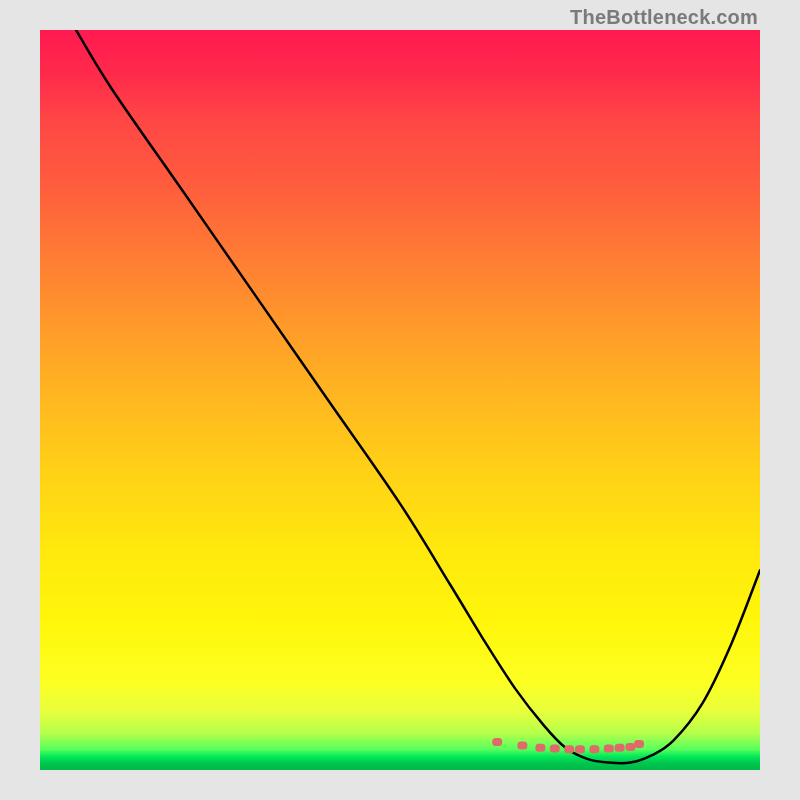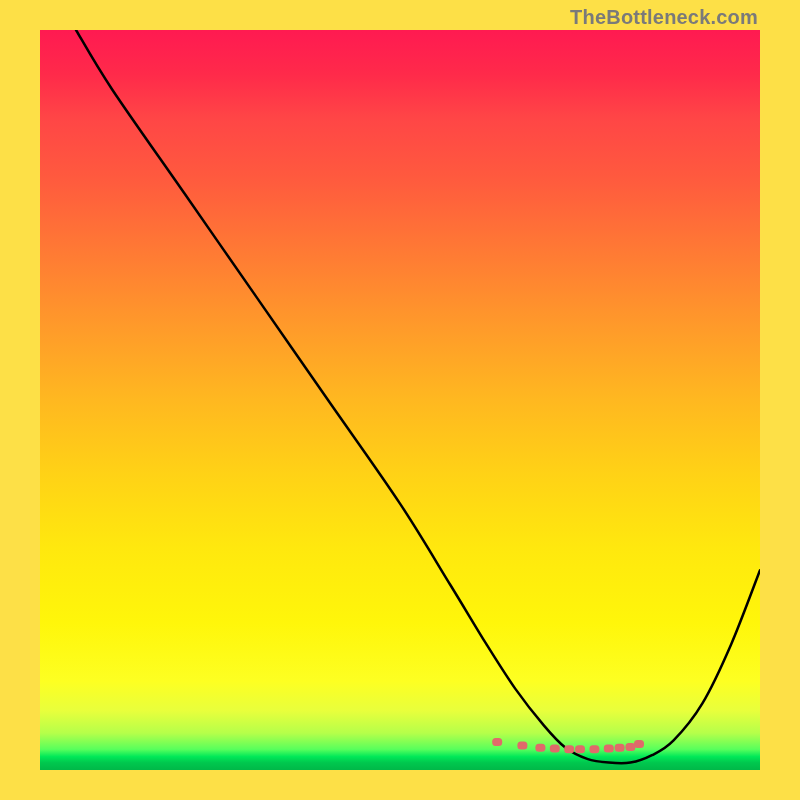--- a/index.html
+++ b/index.html
@@ -1,20 +1,20 @@
 <!DOCTYPE html>
 <html><head>
 <meta charset="utf-8">
 <style>
   * { margin: 0; padding: 0; box-sizing: border-box; }
   html, body { width: 800px; height: 800px; overflow: hidden; background: #000; font-family: Arial, Helvetica, sans-serif; }
   .stage {
     position: relative;
     width: 800px; height: 800px;
-    background: #fde047;
+    background: #e5e5e5;
   }
   .plot {
     position: absolute;
     left: 40px;  
     top: 30px;   
     width: 720px; 
     height: 740px; 
     overflow: hidden;
     
     background: linear-gradient(to bottom,

